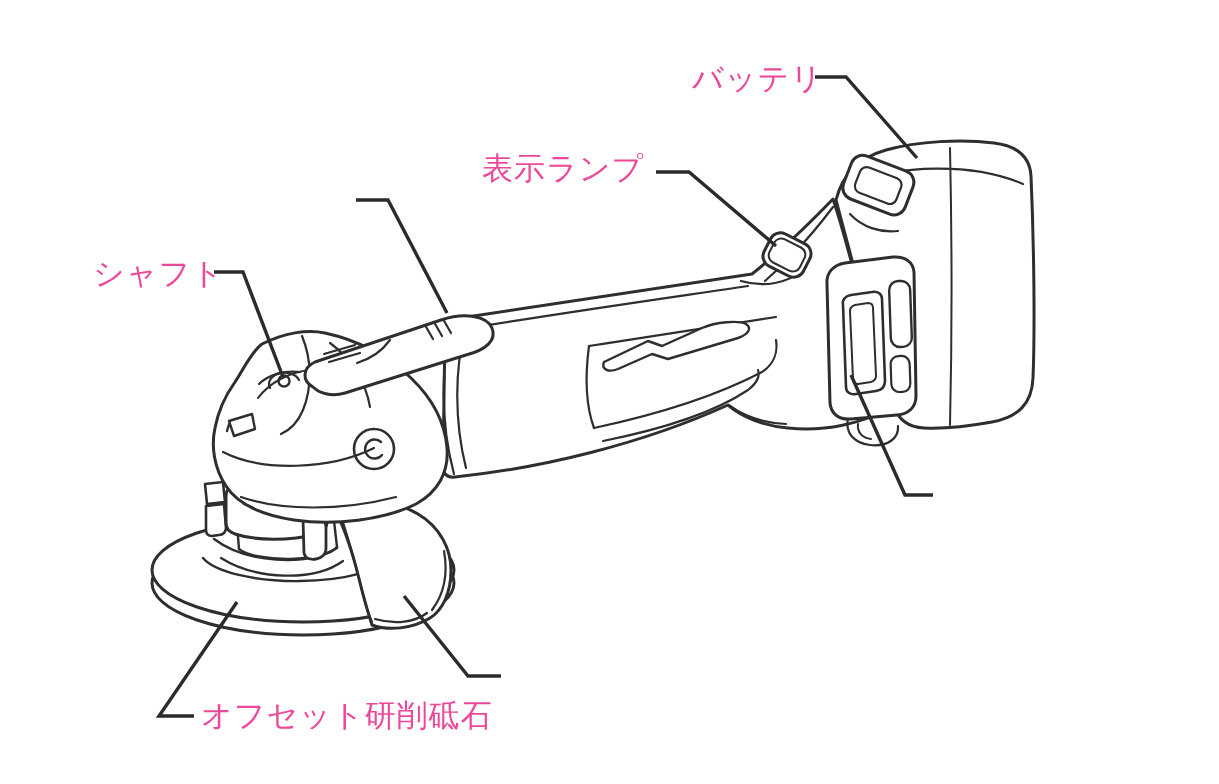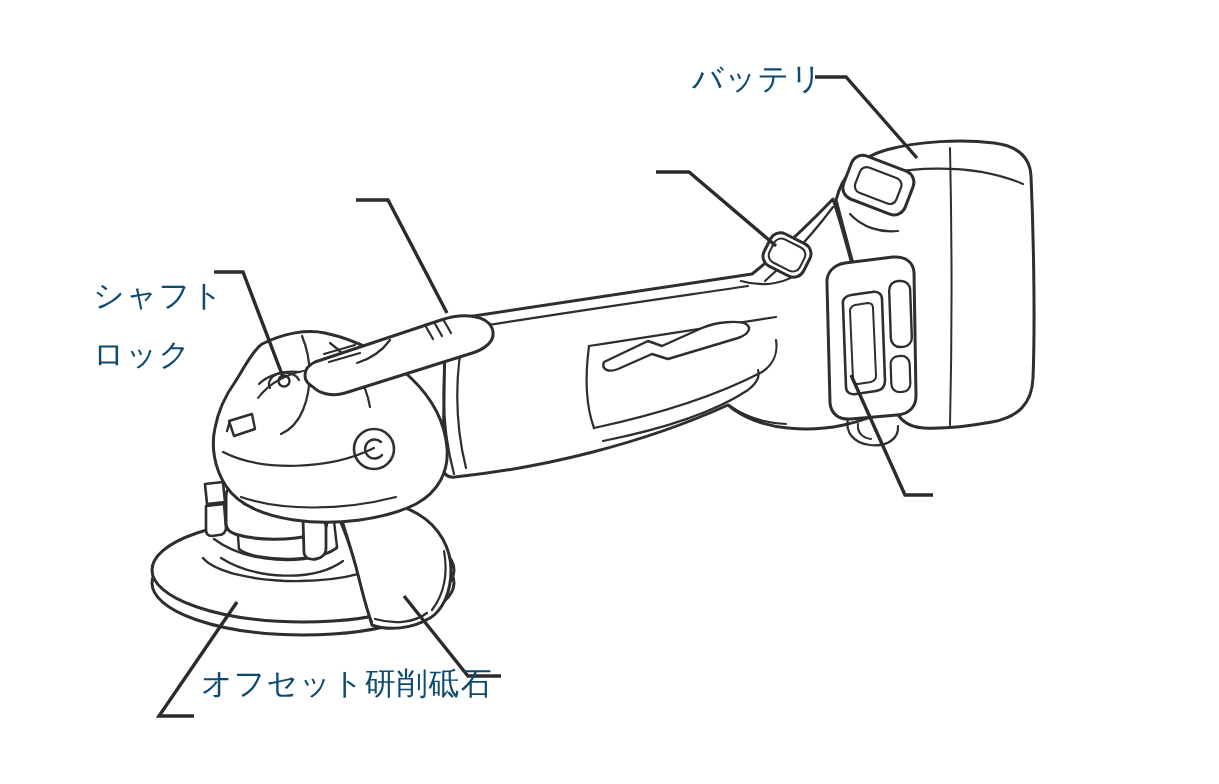--- a/index.html
+++ b/index.html
@@ -3,24 +3,24 @@
 <meta charset="utf-8">
 <style>
   html,body{margin:0;padding:0;}
   body{
     width:1219px;height:784px;background:#ffffff;overflow:hidden;
     font-family:"Liberation Sans", sans-serif;
   }
   .stage{position:relative;width:1219px;height:784px;background:#ffffff;}
   .art{position:absolute;left:0;top:0;width:1219px;height:784px;}
   .label{
-    position:absolute;color:#0c4a6e;font-size:31px;line-height:1.2;
-    letter-spacing:1px;white-space:nowrap;user-select:none;
+    position:absolute;color:#ec4899;font-size:31px;line-height:1.2;
+    letter-spacing:1px;white-space:nowrap;user-select:none;text-align:center;
   }
-  .label .ln{display:block;margin-top:22px;}
+  .label .ln{display:block;}
 </style>
 </head>
 <body>
 
 <div class="stage">
 
   <svg class="art" viewBox="0 0 1219 784" aria-hidden="true">
     <g stroke="#2e2e2e" fill="none" stroke-linecap="round" stroke-linejoin="round">
 
       <g>
@@ -118,24 +118,24 @@
         <polyline points="214,272 243,272 283,377"></polyline>
         <polyline points="933,495 905,495 851,375"></polyline>
         <polyline points="501,676 468,676 404,596"></polyline>
         <polyline points="194,716 159,716 237,602"></polyline>
       </g>
     </g>
   </svg>
 
   <div class="label" style="left:692px;top:60px;">バッテリ</div>
 
+  <div class="label" style="left:482px;top:150px;">表示ランプ</div>
 
 
   <div class="label" style="left:93px;top:255px;">
     <span class="ln">シャフト</span>
-    <span class="ln">ロック</span>
   </div>
 
 
 
-  <div class="label" style="left:201px;top:665px;font-family:Liberation Serif, serif;">オフセット研削砥石</div>
+  <div class="label" style="left:201px;top:697px;font-family:Liberation Serif, serif;">オフセット研削砥石</div>
 
 </div>
 
 </body></html>

